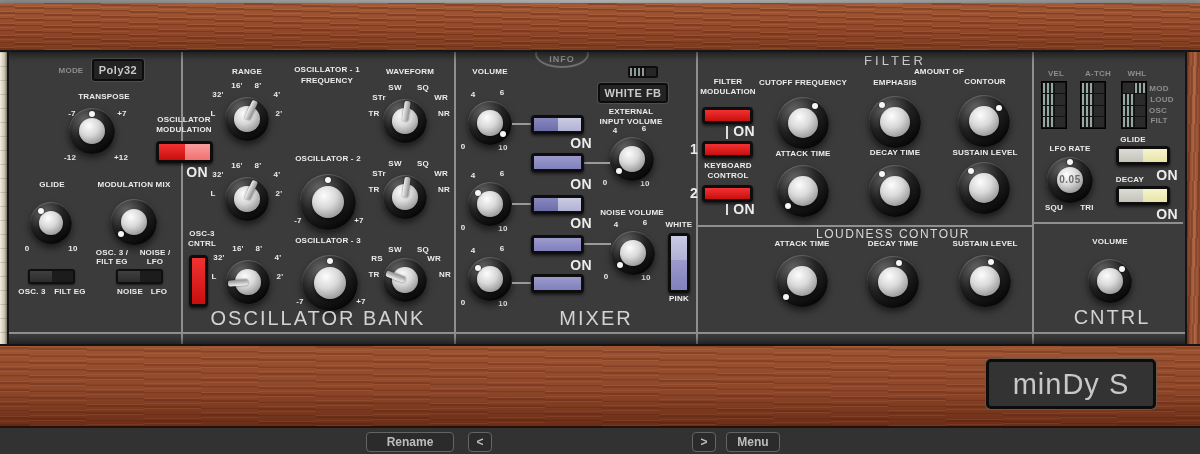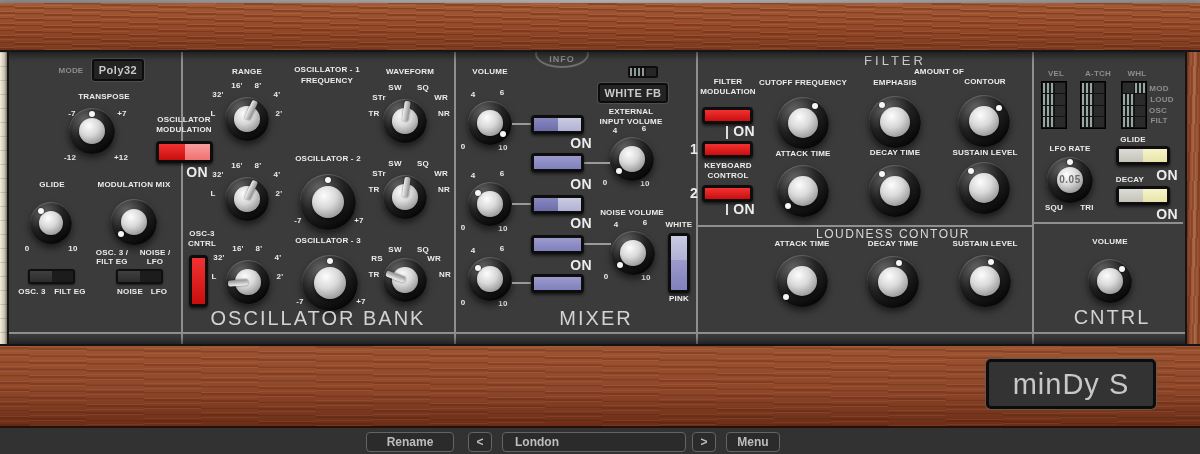--- a/index.html
+++ b/index.html
@@ -517,23 +517,20 @@
       <span>minDy S</span>
     </div>
 
   <div class="bbar"></div>
   <div class="btn" style="left:366px;width:88px">
       <span>Rename</span>
     </div>
   <div class="btn" style="left:468px;width:24px">
       <span>&lt;</span>
     </div>
-  <div class="btn field" style="left:502px;width:184px">
-      <span>London</span>
-    </div>
   <div class="btn" style="left:692px;width:24px">
       <span>&gt;</span>
     </div>
   <div class="btn" style="left:726px;width:54px">
       <span>Menu</span>
     </div>
 
 </div>
 
 </body></html>

